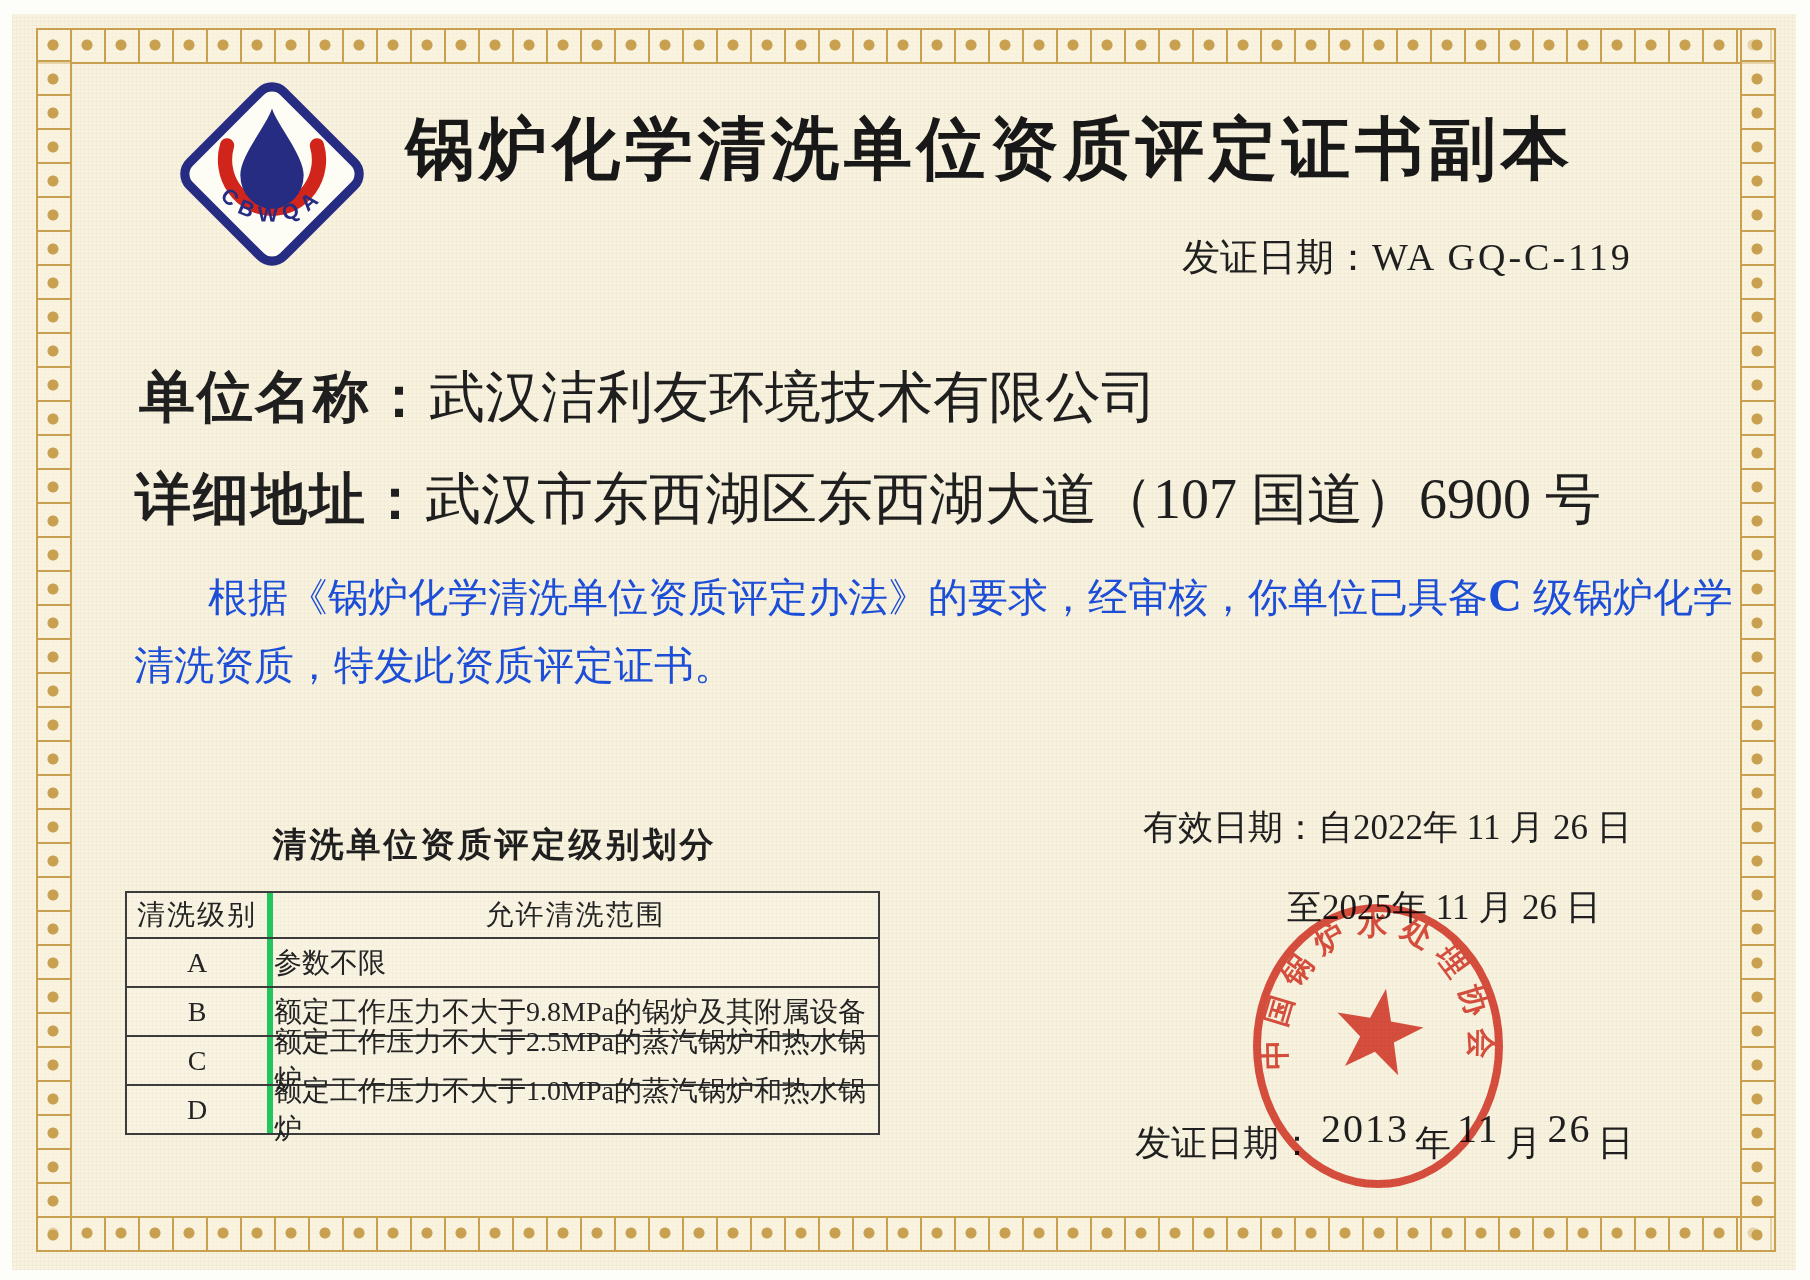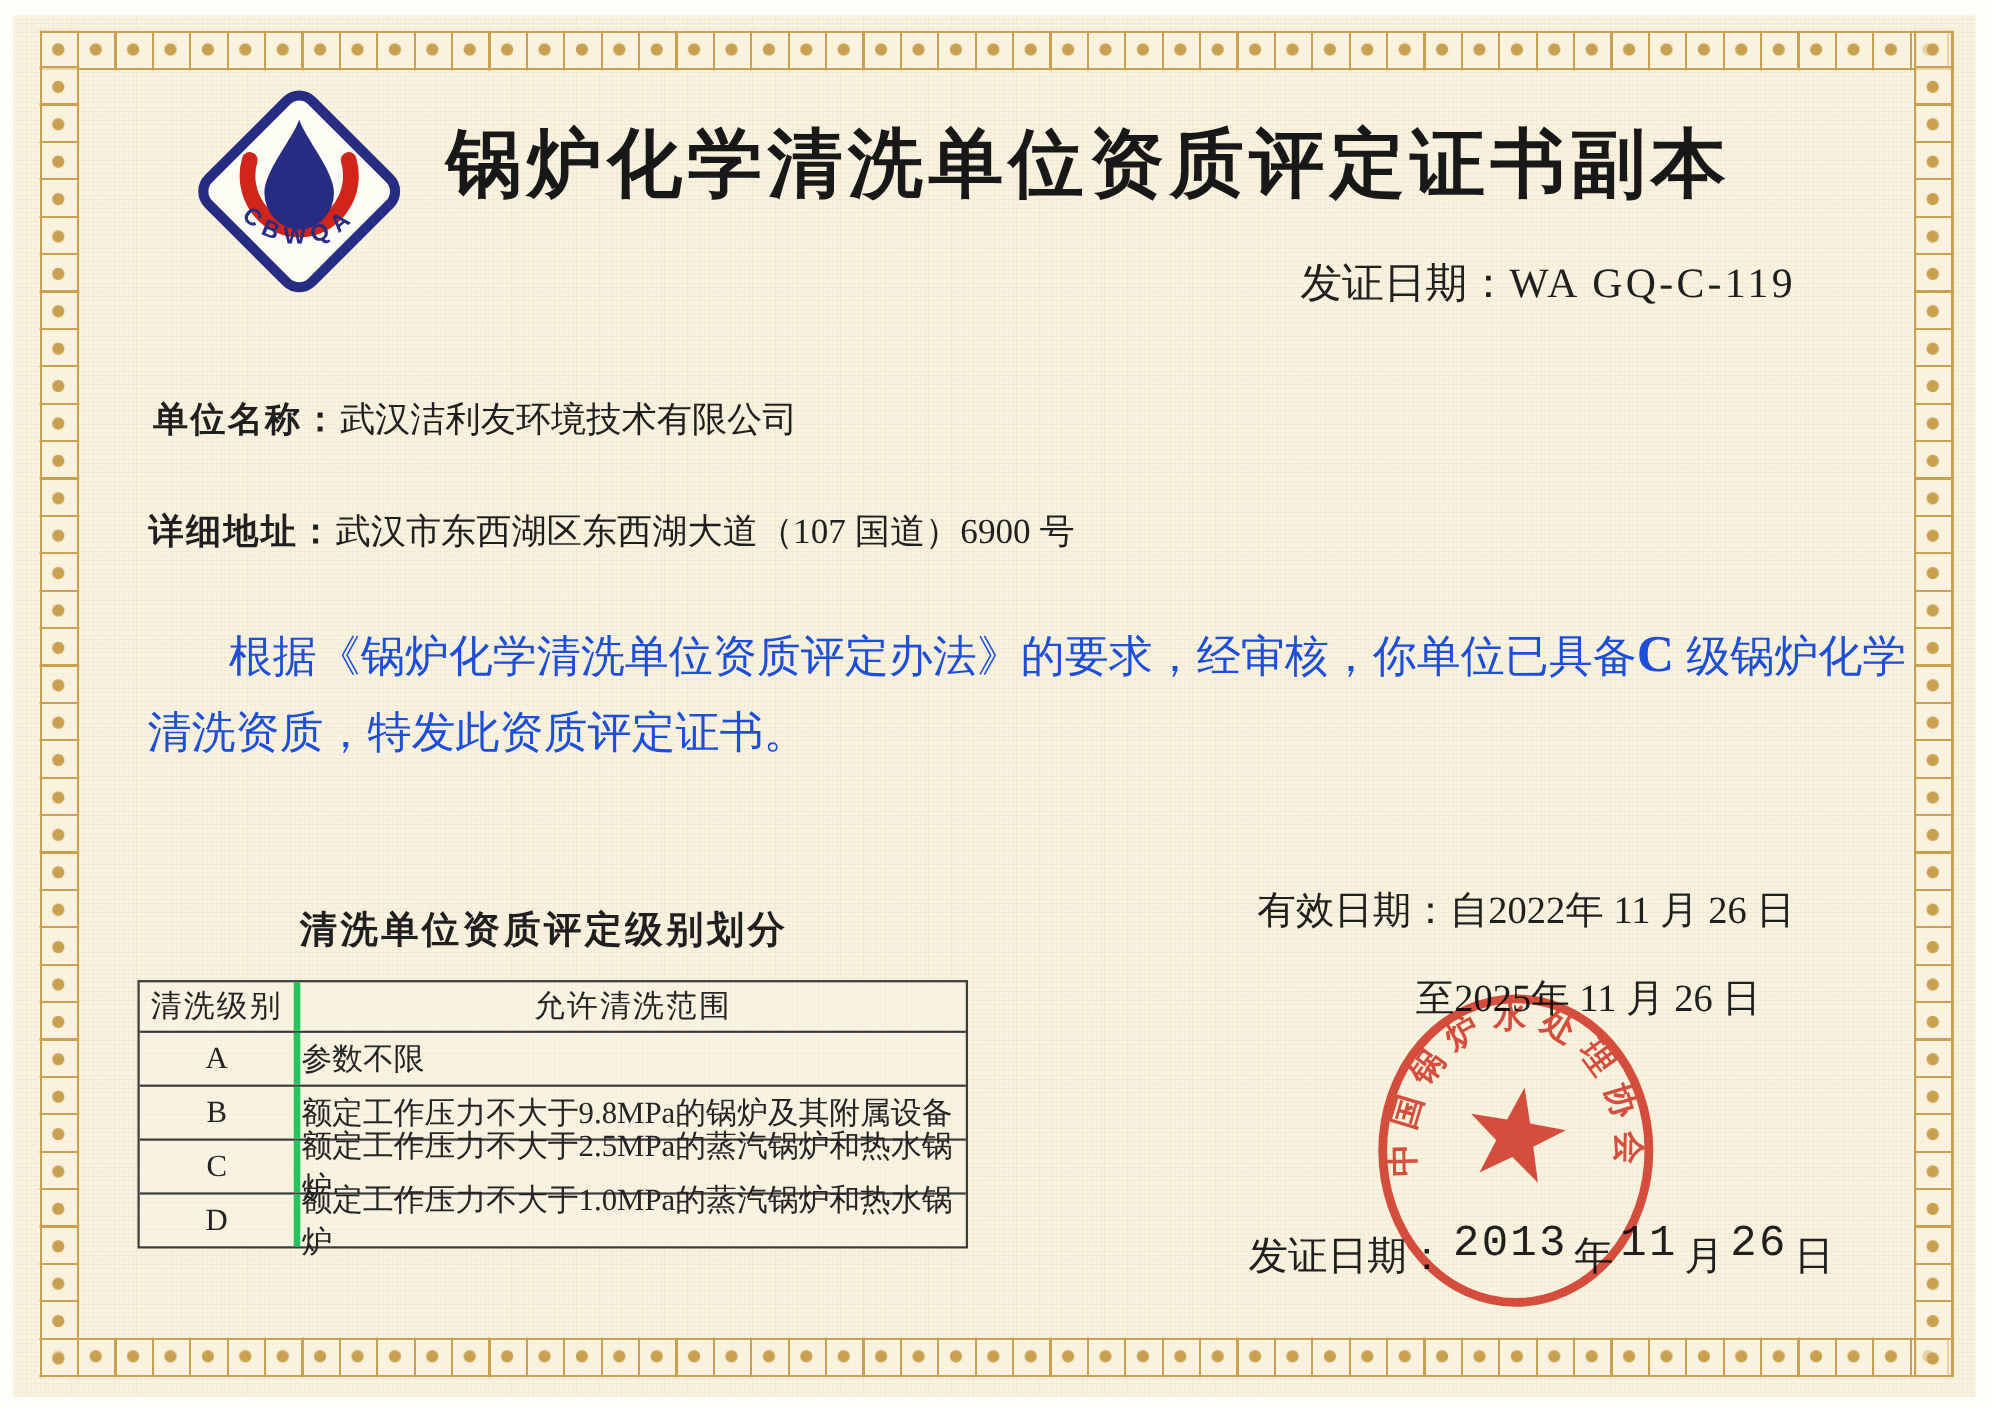--- a/index.html
+++ b/index.html
@@ -19,21 +19,21 @@
         box-shadow: inset 0 0 0 2px var(--g);}
   .band.top{left:36px;top:28px;width:1740px;height:36px;}
   .band.bottom{left:36px;top:1216px;width:1740px;height:36px;}
   .band.left{left:36px;top:28px;width:36px;height:1224px;}
   .band.right{left:1740px;top:28px;width:36px;height:1224px;}
 
   .abs{position:absolute;white-space:nowrap;}
   .title{left:406px;top:104px;font-size:68px;font-weight:700;letter-spacing:5px;color:#181818;}
   .certno{left:1182px;top:232px;font-size:38px;}
   .certno .num{letter-spacing:3px;}
-  .fieldline{font-size:32px;}
+  .fieldline{font-size:56px;}
   .unit{left:139px;top:360px;}
   .addr{left:135px;top:462px;}
   .fieldline .lbl{font-weight:600;letter-spacing:2px;}
   .bodytxt{font-family:"Liberation Sans","DejaVu Sans",sans-serif;font-size:40px;color:#1d4ed8;}
   .body1{left:208px;top:568px;}
   .body2{left:134px;top:638px;}
   .grade{font-family:"Liberation Serif","DejaVu Serif",serif;font-size:47px;font-weight:600;}
   .tbltitle{left:113px;top:822px;width:763px;text-align:center;font-size:34px;font-weight:700;letter-spacing:3px;}
 
   .qual-table{position:absolute;left:125px;top:891px;width:751px;border:2px solid #3c3c3c;
@@ -44,21 +44,21 @@
   .c1{width:140px;justify-content:center;border-right:6px solid #22c55e;}
   .c2{flex:1;padding-left:1px;}
   .thead .tc{justify-content:center;padding-left:0;height:44px;letter-spacing:2px;}
   .trow.data .tc{height:47px;}
 
   .rightline{font-size:35px;}
   .valid1{left:1143px;top:804px;}
   .valid2{left:1287px;top:884px;}
   .issuer{left:1137px;top:1050px;font-size:36px;}
   .issued{left:1135px;top:1118px;font-size:36px;}
-  .issued .dnum{position:relative;top:-13px;font-size:40px;letter-spacing:2px;padding:0 6px;font-family:Liberation Mono, monospace;}
+  .issued .dnum{position:relative;top:-13px;font-size:40px;letter-spacing:2px;padding:0 6px;}
   .stamp{position:absolute;left:1242px;top:896px;width:272px;height:300px;
          opacity:.88;mix-blend-mode:multiply;}
   .logo{position:absolute;left:178px;top:80px;width:188px;height:188px;}
 </style>
 </head>
 <body>
 
 <div class="root">
   <div class="paper"></div>
 

